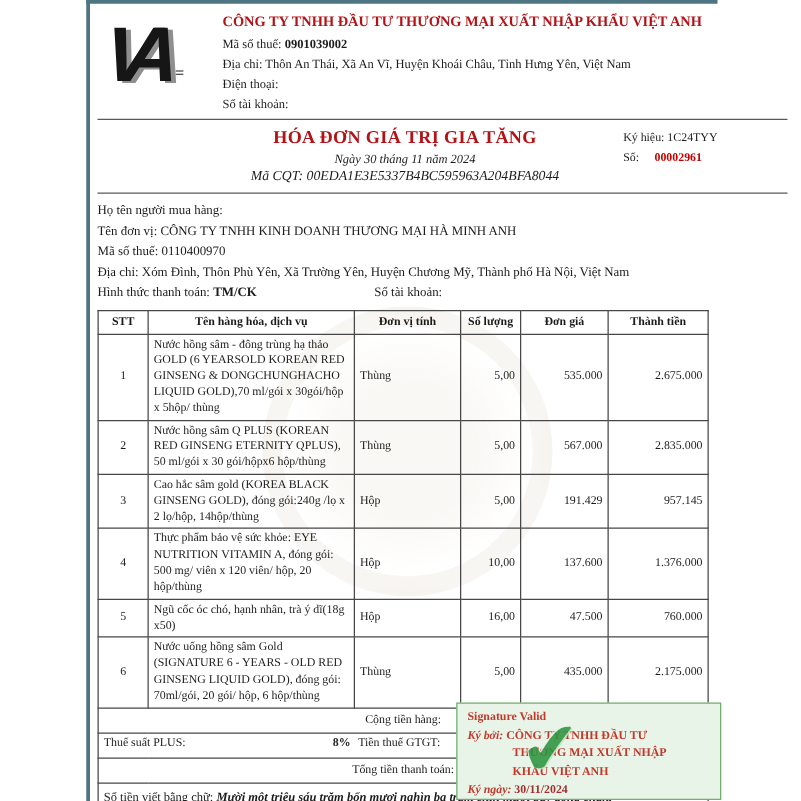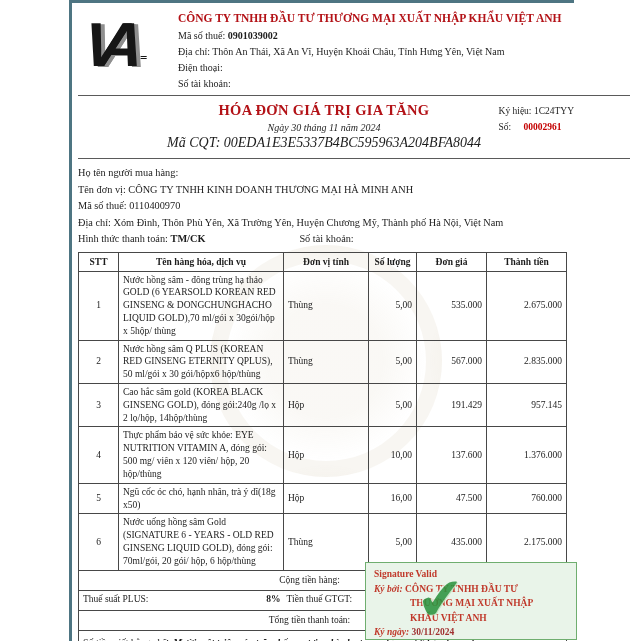--- a/index.html
+++ b/index.html
@@ -19,42 +19,42 @@
   .company{flex:1;padding-top:2px;font-family:Liberation Serif, serif;}
   .company-name{color:#b31217;font-weight:bold;font-size:11.5px;margin-bottom:4px;}
   .h-line{font-size:10px;line-height:16px;}
   .h-line .val-b{font-weight:bold;}
   .rule{height:1px;background:#5a5a5a;width:552px;margin:3px 0;}
 
   
   .title-block{position:relative;padding:3px 0 4px;}
   .inv-title{text-align:center;color:#b31217;font-weight:bold;font-size:14.5px;letter-spacing:.3px;}
   .inv-date{text-align:center;font-style:italic;font-size:10px;margin-top:3px;}
-  .inv-cqt{text-align:center;font-style:italic;font-size:14px;margin-top:2px;}
+  .inv-cqt{text-align:center;font-style:italic;font-size:11px;margin-top:2px;}
   .inv-meta{position:absolute;right:-4px;top:4px;font-size:9.5px;line-height:16px;white-space:nowrap;}
   .inv-meta .val-b{font-weight:normal;}
   .inv-meta .num-red{font-weight:bold;color:#c40000;margin-left:10px;}
 
   
   .buyer{font-size:10.3px;line-height:16.5px;padding:3px 0 3px;}
   .buyer .val-b{font-weight:bold;}
   .pay-line{position:relative;}
   .pay-line .acct{position:absolute;left:45%;}
 
   
   table{border-collapse:collapse;width:488px;font-size:9.5px;table-layout:fixed;margin-top:1px;}
   th,td{border:1px solid #474747;}
   th{font-weight:bold;text-align:center;padding:4px 2px;margin-left:21px;}
   td{padding:2px 4px;line-height:1.35;}
   .c-stt{text-align:center;}
   .c-unit{text-align:left;}
   .c-qty,.c-price,.c-amt{text-align:right;}
   .bold{font-weight:bold;}
   .t-row td{height:15px;}
-  .shift{position:relative;left:27px;}
+  .shift{position:relative;left:40px;}
   .cell-center{text-align:center;}
   .taxcell{position:relative;height:15px;}
   .taxcell .lab-left{position:absolute;left:4px;top:2px;}
   .taxcell .rate{position:absolute;right:50.5%;top:2px;font-weight:bold;}
   .taxcell .lab-mid{position:absolute;left:51%;top:2px;}
   .words{padding:5px 4px;font-size:10px;}
   .words-amt{font-style:italic;font-weight:bold;}
 
   
   .stamp{position:absolute;left:365px;top:562px;width:212px;height:78px;background:#e9f4e9;

